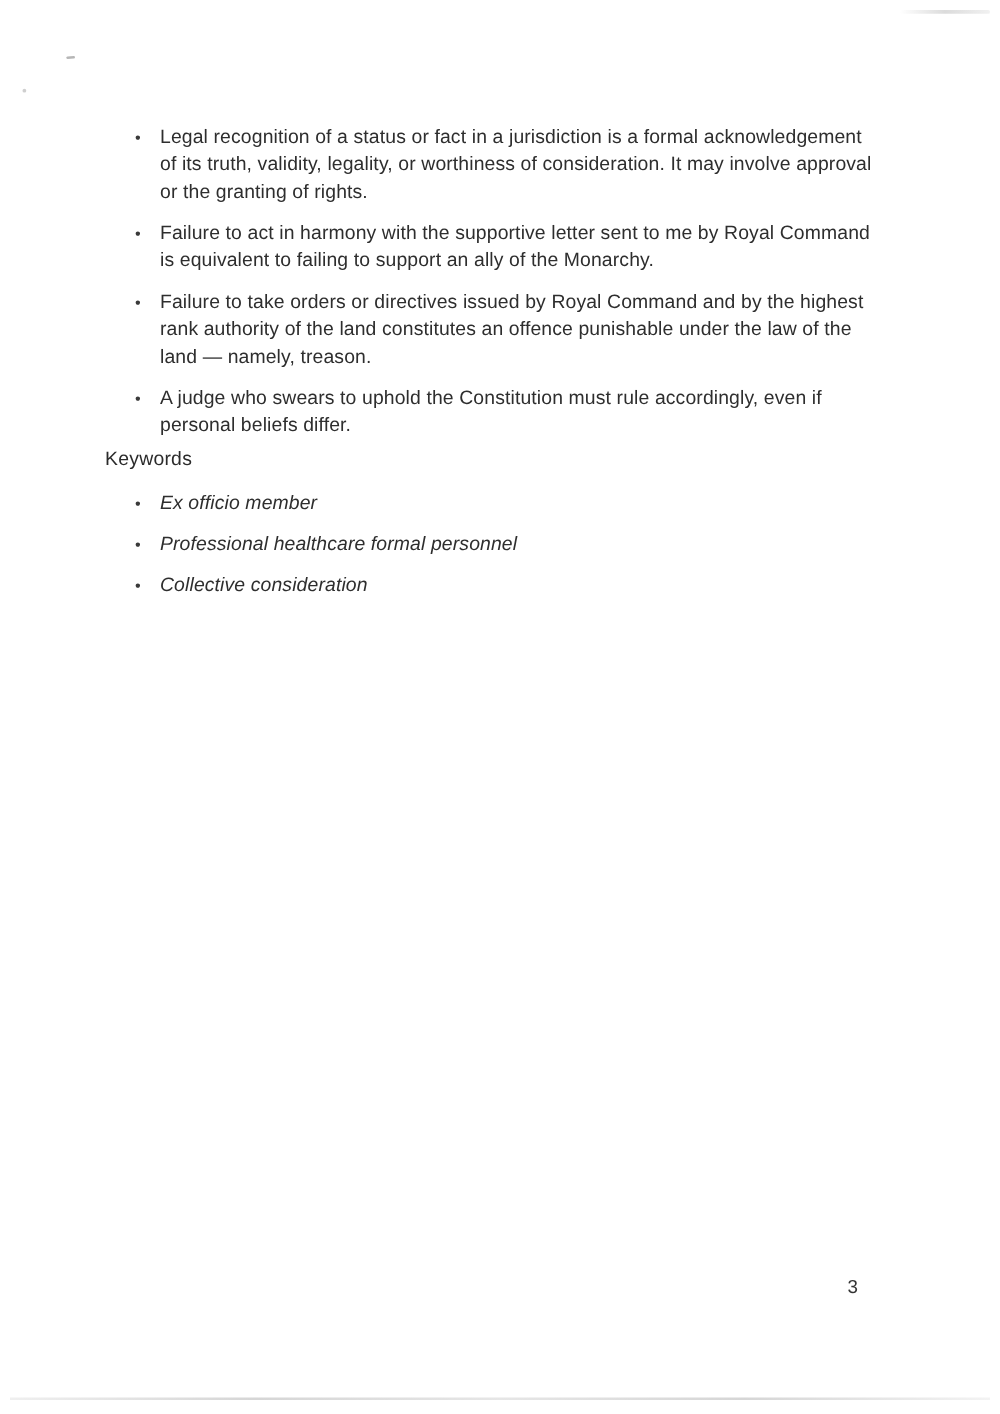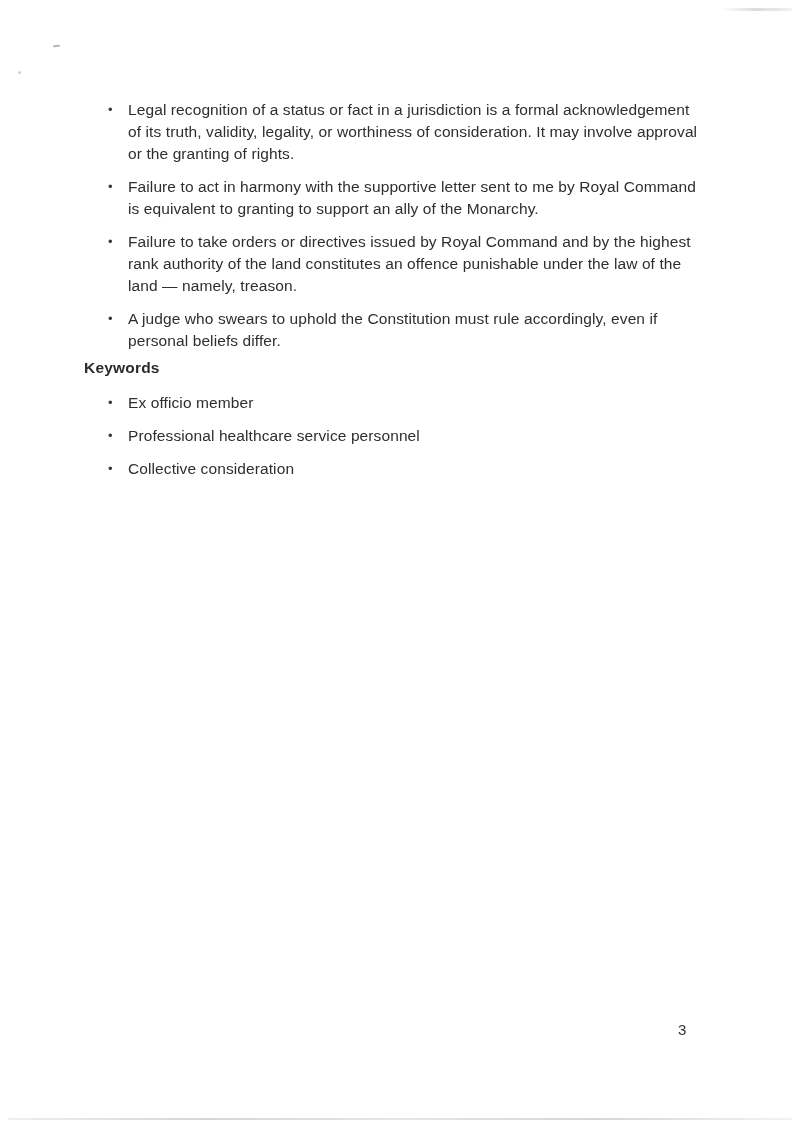--- a/index.html
+++ b/index.html
@@ -40,27 +40,28 @@
     font-size: 13px;
     line-height: 22px;
     color: #3a3a3a;
   }
   .bullet-text {
     flex: 1;
     max-width: 576px;
   }
   .keywords-heading {
     font-size: 15.5px;
-    font-weight: bold;
+    font-weight: normal;
     line-height: 22px;
     margin: -6px 0 13px 0;
     color: #2b2b2b;
     letter-spacing: 0.2px;
   }
   .keywords .bullet-text {
+    font-style: italic;
   }
   .page-number {
     position: absolute;
     left: 678px;
     top: 1021px;
     font-size: 15px;
     color: #333333;
   }
   
   .artifact { position: absolute; pointer-events: none; }
@@ -94,42 +95,42 @@
 
   <div class="content">
 
     <div class="bullet-list">
       <div class="bullet-item">
         <span class="bullet-marker">•</span>
         <span class="bullet-text">Legal recognition of a status or fact in a jurisdiction is a formal acknowledgement of its truth, validity, legality, or worthiness of consideration. It may involve approval or the granting of rights.</span>
       </div>
       <div class="bullet-item">
         <span class="bullet-marker">•</span>
-        <span class="bullet-text">Failure to act in harmony with the supportive letter sent to me by Royal Command is equivalent to granting to support an ally of the Monarchy.</span>
+        <span class="bullet-text">Failure to act in harmony with the supportive letter sent to me by Royal Command is equivalent to failing to support an ally of the Monarchy.</span>
       </div>
       <div class="bullet-item">
         <span class="bullet-marker">•</span>
         <span class="bullet-text">Failure to take orders or directives issued by Royal Command and by the highest rank authority of the land constitutes an offence punishable under the law of the land — namely, treason.</span>
       </div>
       <div class="bullet-item">
         <span class="bullet-marker">•</span>
         <span class="bullet-text">A judge who swears to uphold the Constitution must rule accordingly, even if personal beliefs differ.</span>
       </div>
     </div>
 
     <div class="keywords-heading">Keywords</div>
 
     <div class="bullet-list keywords">
       <div class="bullet-item">
         <span class="bullet-marker">•</span>
         <span class="bullet-text">Ex officio member</span>
       </div>
       <div class="bullet-item">
         <span class="bullet-marker">•</span>
-        <span class="bullet-text">Professional healthcare service personnel</span>
+        <span class="bullet-text">Professional healthcare formal personnel</span>
       </div>
       <div class="bullet-item">
         <span class="bullet-marker">•</span>
         <span class="bullet-text">Collective consideration</span>
       </div>
     </div>
 
   </div>
 
   <div class="page-number">3</div>

